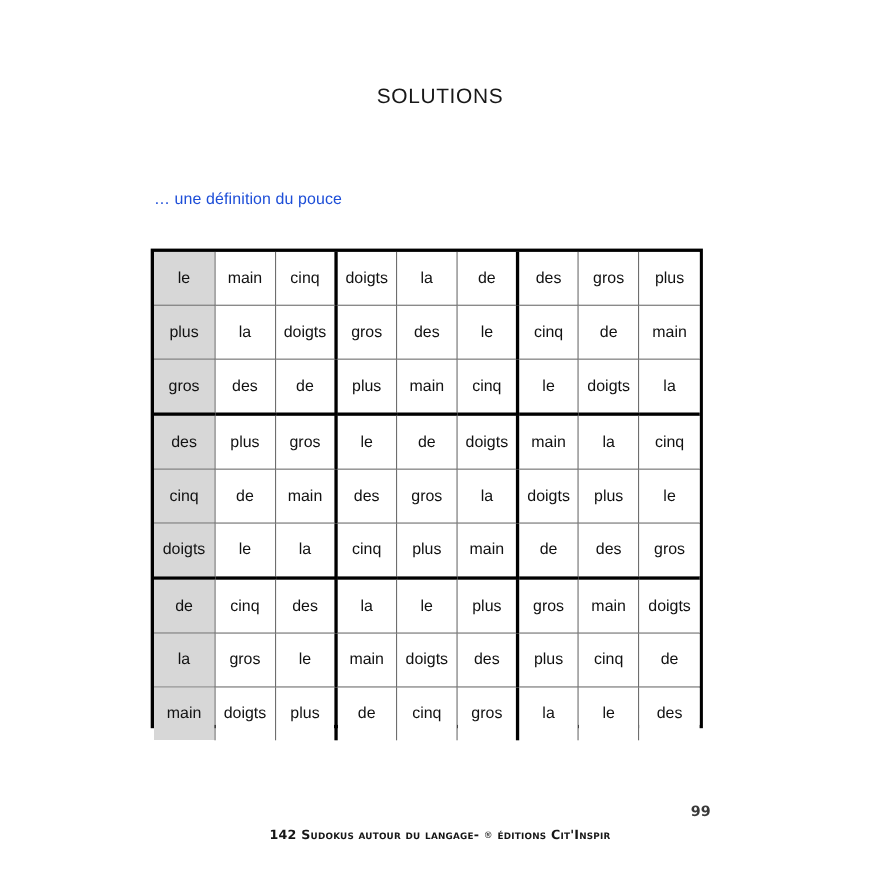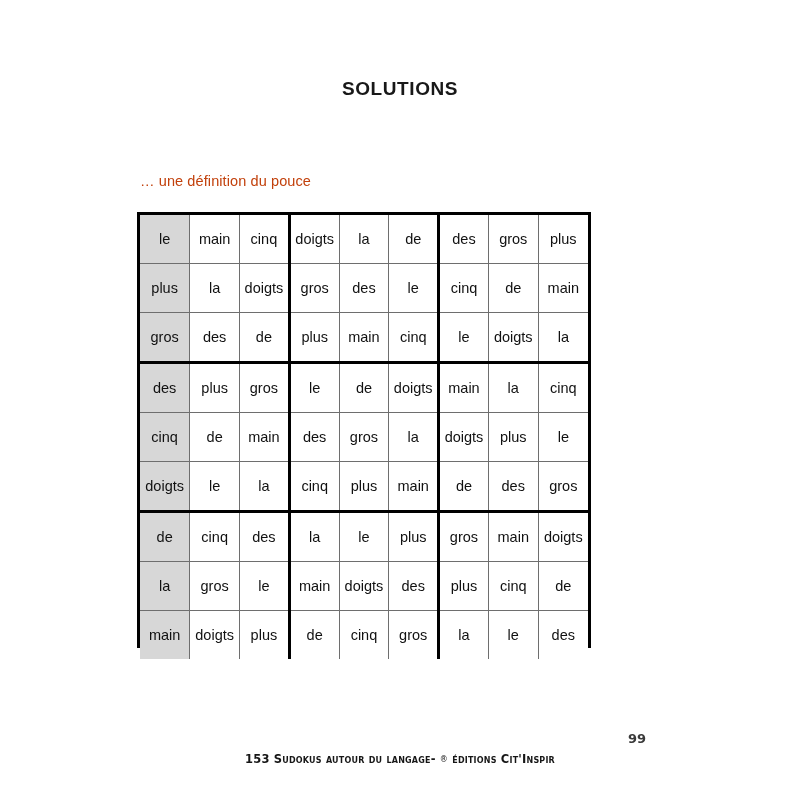--- a/index.html
+++ b/index.html
@@ -22,43 +22,43 @@
   }
 
   
   .page-title {
     position: absolute;
     top: 78px;
     left: 0;
     width: 800px;
     text-align: center;
     font-size: 19px;
-    font-weight: 700;
+    font-weight: 400;
     letter-spacing: 0.6px;
     color: #181818;
   }
 
   
   .subtitle {
     position: absolute;
     top: 173px;
     left: 140px;
     font-size: 14.5px;
     font-weight: 400;
-    color: #c2410c;
+    color: #1d4ed8;
     letter-spacing: 0.1px;
     text-align: center;
   }
 
   
   .grid-wrap {
     position: absolute;
     left: 137px;
-    top: 212px;
-    width: 454px;
+    top: 226px;
+    width: 502px;
     height: 436px;
     border: 3px solid #000000;
     box-sizing: border-box;
     background: #ffffff;
   }
   table.sudoku {
     border-collapse: collapse;
     width: 100%;
     height: 100%;
     table-layout: fixed;
@@ -234,20 +234,20 @@
             <td class="col-5 blk-right">gros</td>
             <td class="col-6">la</td>
             <td class="col-7">le</td>
             <td class="col-8">des</td>
           </tr>
         </tbody>
     </table>
   </div>
 
   <div class="footer-line">
-    <span>153 Sudokus autour du langage-</span>
+    <span>142 Sudokus autour du langage-</span>
     <span class="reg">®</span>
     <span>éditions Cit'Inspir</span>
   </div>
 
   <div class="page-number">99</div>
 
 </div>
 
 </body></html>

